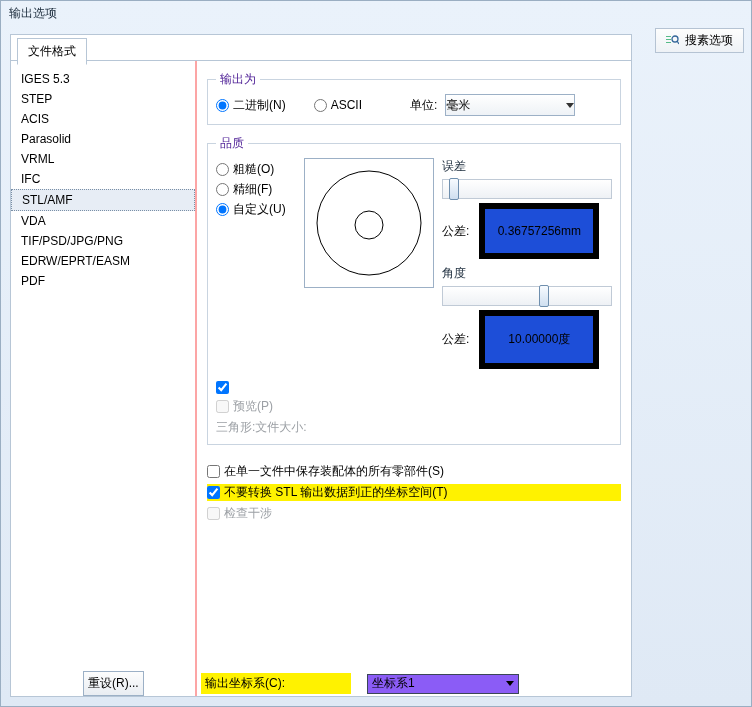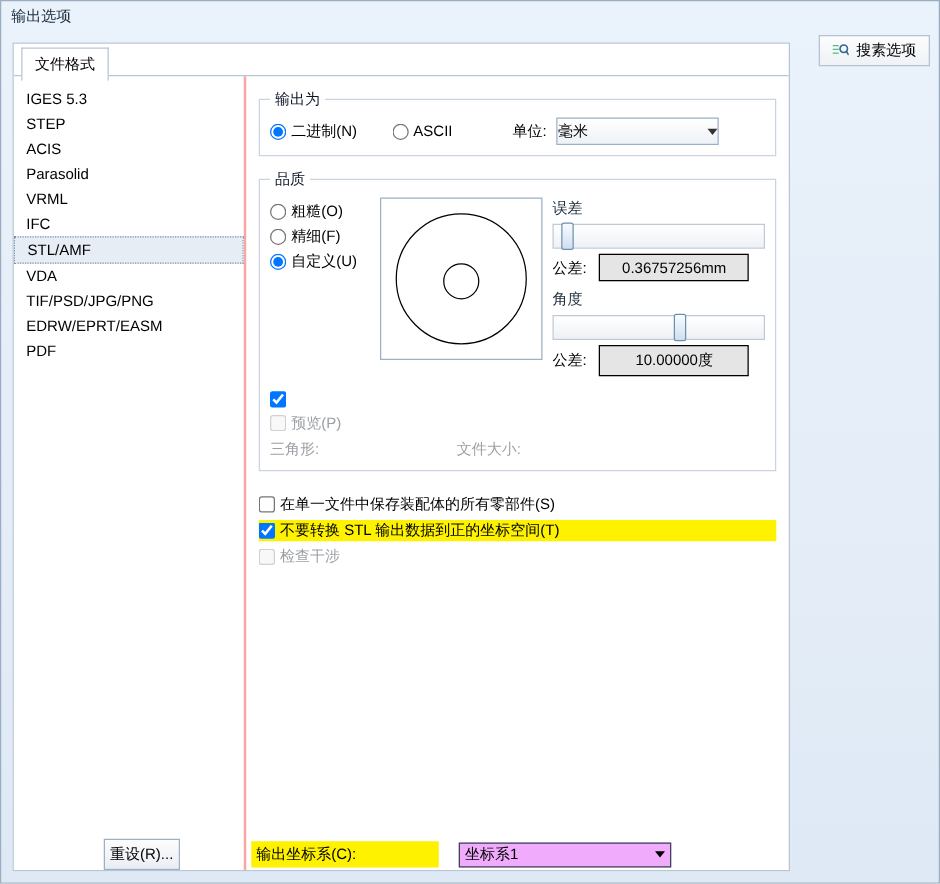--- a/index.html
+++ b/index.html
@@ -17,56 +17,56 @@
 .tab { position: absolute; top: 3px; left: 6px; background: #fff; border: 1px solid #b7c6d6; border-bottom: 1px solid #fff; padding: 4px 10px; }
 
 .body { display: flex; height: calc(100% - 26px); }
 .sidebar { width: 200px; border-right: 2px solid #fca5a5; padding: 8px 0; overflow: auto; }
 .sidebar .fmt { padding: 3px 10px; cursor: default; }
 .sidebar .fmt.sel { background: #e7edf5; border: 1px dotted #7a8fa6; }
 
 .rightpane { flex: 1; padding: 6px 10px; position: relative; }
 
 fieldset.grp { border: 1px solid #c9d4e0; margin: 4px 0 10px 0; padding: 6px 8px 8px 8px; }
-fieldset.grp legend { padding: 0 4px; color: #0f172a; }
+fieldset.grp legend { padding: 0 4px; color: #4c1d95; }
 
 .row { display: flex; align-items: center; gap: 8px; }
 .radio, .check { display: inline-flex; align-items: center; gap: 4px; }
 .radio input, .check input { margin: 0; }
 
 .unit-lbl { margin-left: 40px; }
 .unit-sel { width: 130px; background: linear-gradient(#fff,#eef2f6); border: 1px solid #9cb0c6; height: 22px; padding: 2px 0; }
 
 .quality { display: flex; gap: 8px; }
 .q-left { width: 80px; }
 .q-left .radio { display: flex; margin: 3px 0; }
 .donut-box { width: 130px; height: 130px; border: 1px solid #9cb0c6; background: #fff; display: flex; align-items: center; justify-content: center; }
 .donut-box svg { width: 120px; height: 120px; }
 
 .q-right { flex: 1; }
 .q-right .blk { margin-bottom: 6px; }
 .q-right .lbl { color: #203040; margin-bottom: 4px; display: block; }
 .slider-track { width: 170px; height: 20px; position: relative; background: linear-gradient(#fff,#eef1f5); border: 1px solid #c0cad6; }
 .slider-thumb { position: absolute; top: -2px; width: 10px; height: 22px; background: linear-gradient(#f7fbff,#cfdff0); border: 1px solid #6f8fae; border-radius: 2px; }
 .pair { display: flex; align-items: center; gap: 10px; margin-top: 4px; }
-.valbox { width: 120px; border: 1px solid #000000; padding: 3px 6px; background: #e5e5e5; text-align: center; }
+.valbox { width: 120px; border: 6px solid #000000; padding: 15px 6px; background: #1d4ed8; text-align: center; }
 
 .below-q { margin-top: 6px; }
 .below-q .check { display: flex; margin: 4px 0; }
 .disabled { color: #9ca0a5; }
-.tri-row { display: flex; gap: 110px; color: #9ca0a5; margin-top: 4px; }
+.tri-row { display: flex; color: #9ca0a5; margin-top: 4px; }
 
 .opts { margin-top: 18px; }
 .opts .check { display: flex; margin: 4px 0; }
 .hl { background: #fff200; }
 
 .footer { position: absolute; left: 0; right: 0; bottom: 2px; padding: 0 4px; }
 .coord-row { display: flex; align-items: center; gap: 16px; }
 .coord-row .lbl2 { background: #fff200; padding: 2px 4px; width: 150px; }
-.coord-sel { background: #f0abfc; border: 1px solid #3a4656; width: 170px; height: 20px; padding: 2px 4px; display: flex; justify-content: space-between; align-items: center; }
+.coord-sel { background: #8b5cf6; border: 1px solid #3a4656; width: 152px; height: 20px; padding: 2px 4px; display: flex; justify-content: space-between; align-items: center; }
 .caret { width: 0; height: 0; border-left: 4px solid transparent; border-right: 4px solid transparent; border-top: 5px solid #000; }
 
 .reset-btn { position: absolute; left: 72px; bottom: 0; background: linear-gradient(#fdfdfd,#e9edf2); border: 1px solid #9cb0c6; padding: 3px 4px; cursor: pointer; }
 
 .caret2 { width: 0; height: 0; border-left: 4px solid transparent; border-right: 4px solid transparent; border-top: 5px solid #333; display:inline-block; margin-left: auto; }
 .unit-sel { display: inline-flex; align-items: center; }
 </style>
 </head>
 <body>
 

